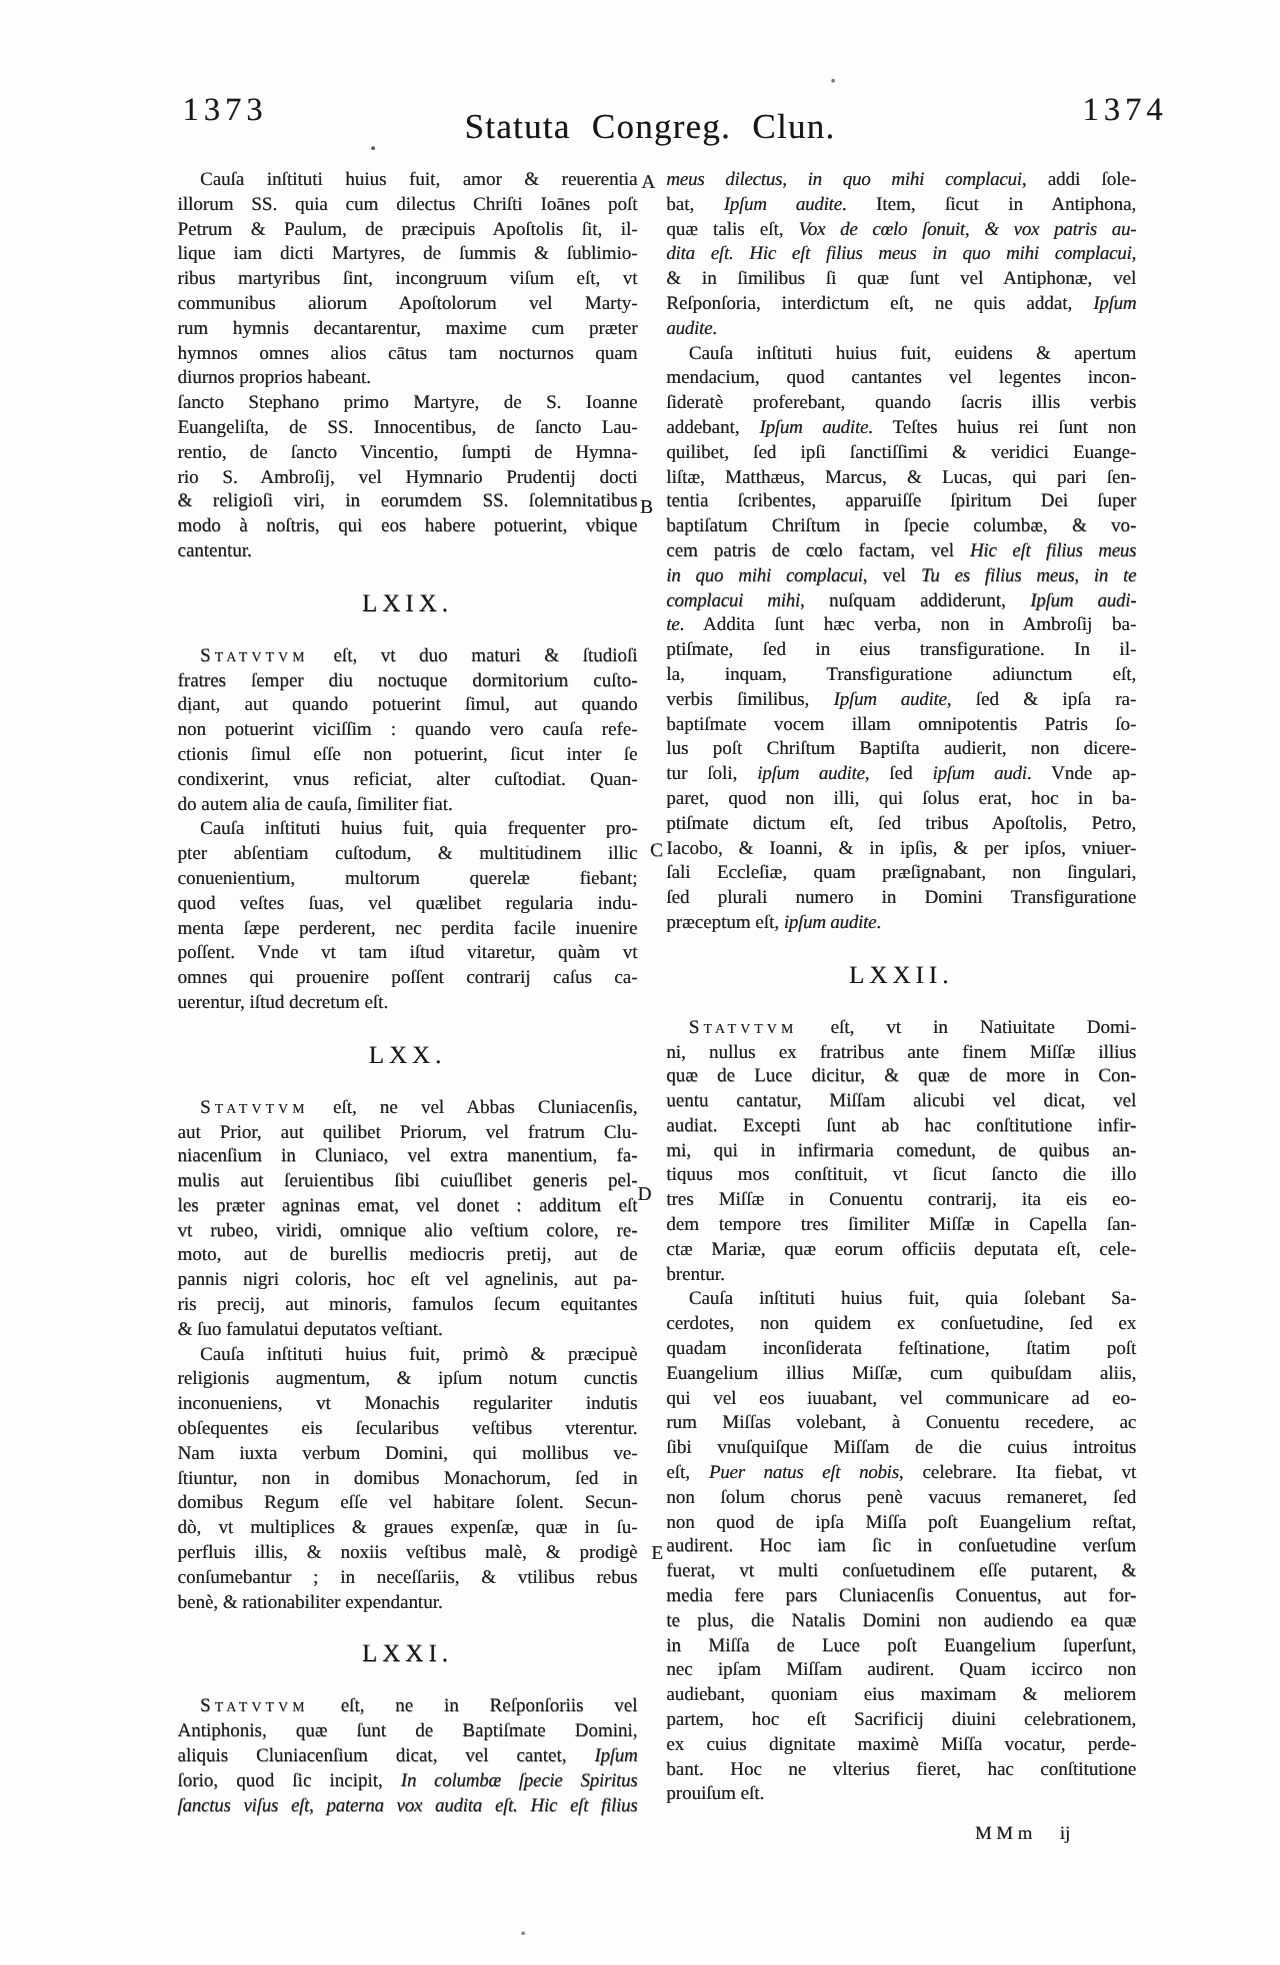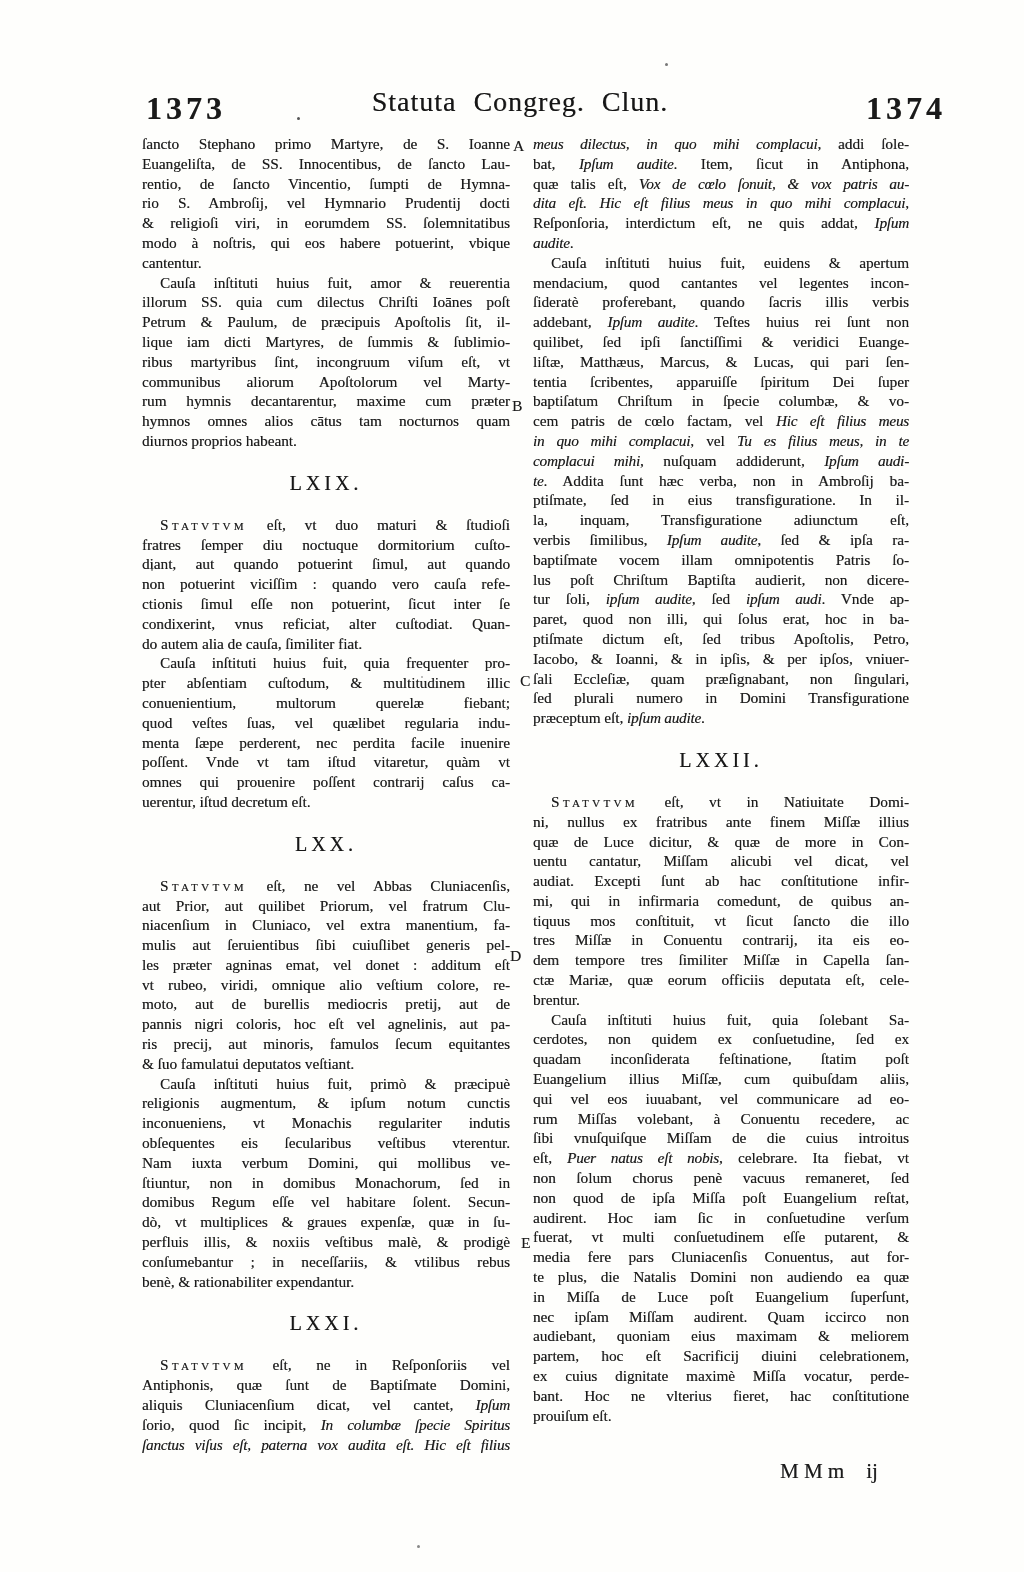--- a/index.html
+++ b/index.html
@@ -6,25 +6,24 @@
   .page{
     position:relative;
     width:1024px;height:1572px;
     background:#fefefc;
     font-family:"Liberation Serif","DejaVu Serif",serif;
     color:#1c1c1c;
     overflow:hidden;
   }
   
   .pagenum{
-    position:absolute;top:90px;
-    font-size:32px;letter-spacing:4px;
+    position:absolute;top:73px;
+    font-size:26px;letter-spacing:4px;
     color:#1a1a1a;
     text-shadow:0.3px 0.3px 0 rgba(20,20,20,0.5);
-    font-weight:bold;
   }
   .pagenum-left{left:146px;}
   .pagenum-right{left:866px;}
   .title{
     position:absolute;top:86px;left:0;width:1040px;
     text-align:center;
     font-size:28px;letter-spacing:1px;word-spacing:9px;
     color:#161616;
     text-shadow:0.3px 0.3px 0 rgba(20,20,20,0.5);
   }
@@ -62,21 +61,21 @@
     text-shadow:0.3px 0.3px 0 rgba(25,25,25,0.5);
   }
   .ml-0{left:513px;top:137px;}
   .ml-1{left:512px;top:397px;}
   .ml-2{left:520px;top:672px;}
   .ml-3{left:510px;top:947px;}
   .ml-4{left:521px;top:1234px;}
   
   .signature{
     position:absolute;top:1459px;left:780px;
-    font-size:21px;color:#1b1b1b;
+    font-size:15px;color:#1b1b1b;
     text-shadow:0.3px 0.3px 0 rgba(25,25,25,0.5);
   }
   .signature .sig2{margin-left:22px;}
   
   .speck{position:absolute;background:#555;border-radius:50%;}
   .speck-1{left:297px;top:117px;width:3px;height:3px;}
   .speck-2{left:665px;top:63px;width:3px;height:3px;opacity:.8;}
   .speck-3{left:417px;top:1545px;width:3px;height:3px;opacity:.7;}
   .speck-4{left:151px;top:568px;width:2px;height:3px;opacity:.7;}
   .speck-5{left:421px;top:676px;width:2px;height:2px;opacity:.5;}
@@ -87,38 +86,38 @@
 <div class="page">
 
   <div class="pagenum pagenum-left">1373</div>
 
   <div class="title">Statuta Congreg. Clun.</div>
 
   <div class="pagenum pagenum-right">1374</div>
 
   <div class="col col-left">
       <div class="para">
-        <div class="line"><span>ſancto Stephano primo Martyre, de S. Ioanne</span></div>
-        <div class="line"><span>Euangeliſta, de SS. Innocentibus, de ſancto Lau-</span></div>
-        <div class="line"><span>rentio, de ſancto Vincentio, ſumpti de Hymna-</span></div>
-        <div class="line"><span>rio S. Ambroſij, vel Hymnario Prudentij docti</span></div>
-        <div class="line"><span>&amp; religioſi viri, in eorumdem SS. ſolemnitatibus</span></div>
-        <div class="line"><span>modo à noſtris, qui eos habere potuerint, vbique</span></div>
-        <div class="line end"><span>cantentur.</span></div>
-      </div>
-      <div class="para">
         <div class="line indent"><span>Cauſa inſtituti huius fuit, amor &amp; reuerentia</span></div>
         <div class="line"><span>illorum SS. quia cum dilectus Chriſti Ioānes poſt</span></div>
         <div class="line"><span>Petrum &amp; Paulum, de præcipuis Apoſtolis ſit, il-</span></div>
         <div class="line"><span>lique iam dicti Martyres, de ſummis &amp; ſublimio-</span></div>
         <div class="line"><span>ribus martyribus ſint, incongruum viſum eſt, vt</span></div>
         <div class="line"><span>communibus aliorum Apoſtolorum vel Marty-</span></div>
         <div class="line"><span>rum hymnis decantarentur, maxime cum præter</span></div>
         <div class="line"><span>hymnos omnes alios cātus tam nocturnos quam</span></div>
         <div class="line end"><span>diurnos proprios habeant.</span></div>
+      </div>
+      <div class="para">
+        <div class="line"><span>ſancto Stephano primo Martyre, de S. Ioanne</span></div>
+        <div class="line"><span>Euangeliſta, de SS. Innocentibus, de ſancto Lau-</span></div>
+        <div class="line"><span>rentio, de ſancto Vincentio, ſumpti de Hymna-</span></div>
+        <div class="line"><span>rio S. Ambroſij, vel Hymnario Prudentij docti</span></div>
+        <div class="line"><span>&amp; religioſi viri, in eorumdem SS. ſolemnitatibus</span></div>
+        <div class="line"><span>modo à noſtris, qui eos habere potuerint, vbique</span></div>
+        <div class="line end"><span>cantentur.</span></div>
       </div>
       <div class="head">LXIX.</div>
       <div class="para">
         <div class="line indent"><span class="sc">Statvtvm</span><span> eſt, vt duo maturi &amp; ſtudioſi</span></div>
         <div class="line"><span>fratres ſemper diu noctuque dormitorium cuſto-</span></div>
         <div class="line"><span>diant, aut quando potuerint ſimul, aut quando</span></div>
         <div class="line"><span>non potuerint viciſſim : quando vero cauſa refe-</span></div>
         <div class="line"><span>ctionis ſimul eſſe non potuerint, ſicut inter ſe</span></div>
         <div class="line"><span>condixerint, vnus reficiat, alter cuſtodiat. Quan-</span></div>
         <div class="line end"><span>do autem alia de cauſa, ſimiliter fiat.</span></div>
@@ -167,20 +166,21 @@
         <div class="line"><span>ſorio, quod ſic incipit, </span><span class="it">In columbæ ſpecie Spiritus</span></div>
         <div class="line"><span class="it">ſanctus viſus eſt, paterna vox audita eſt. Hic eſt filius</span></div>
       </div>
     </div>
   <div class="col col-right">
       <div class="para">
         <div class="line"><span class="it">meus dilectus, in quo mihi complacui</span><span>, addi ſole-</span></div>
         <div class="line"><span>bat, </span><span class="it">Ipſum audite</span><span>. Item, ſicut in Antiphona,</span></div>
         <div class="line"><span>quæ talis eſt, </span><span class="it">Vox de cœlo ſonuit, &amp; vox patris au-</span></div>
         <div class="line"><span class="it">dita eſt. Hic eſt filius meus in quo mihi complacui</span><span>,</span></div>
+        <div class="line"><span>&amp; in ſimilibus ſi quæ ſunt vel Antiphonæ, vel</span></div>
         <div class="line"><span>Reſponſoria, interdictum eſt, ne quis addat, </span><span class="it">Ipſum</span></div>
         <div class="line end"><span class="it">audite</span><span>.</span></div>
       </div>
       <div class="para">
         <div class="line indent"><span>Cauſa inſtituti huius fuit, euidens &amp; apertum</span></div>
         <div class="line"><span>mendacium, quod cantantes vel legentes incon-</span></div>
         <div class="line"><span>ſideratè proferebant, quando ſacris illis verbis</span></div>
         <div class="line"><span>addebant, </span><span class="it">Ipſum audite</span><span>. Teſtes huius rei ſunt non</span></div>
         <div class="line"><span>quilibet, ſed ipſi ſanctiſſimi &amp; veridici Euange-</span></div>
         <div class="line"><span>liſtæ, Matthæus, Marcus, &amp; Lucas, qui pari ſen-</span></div>

